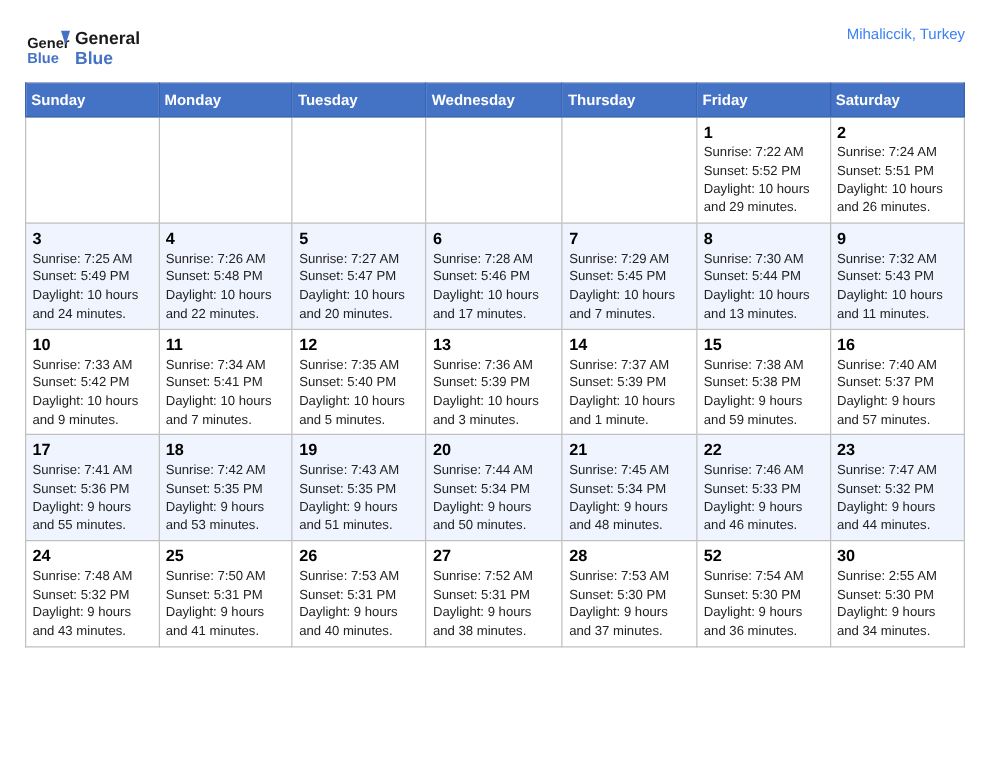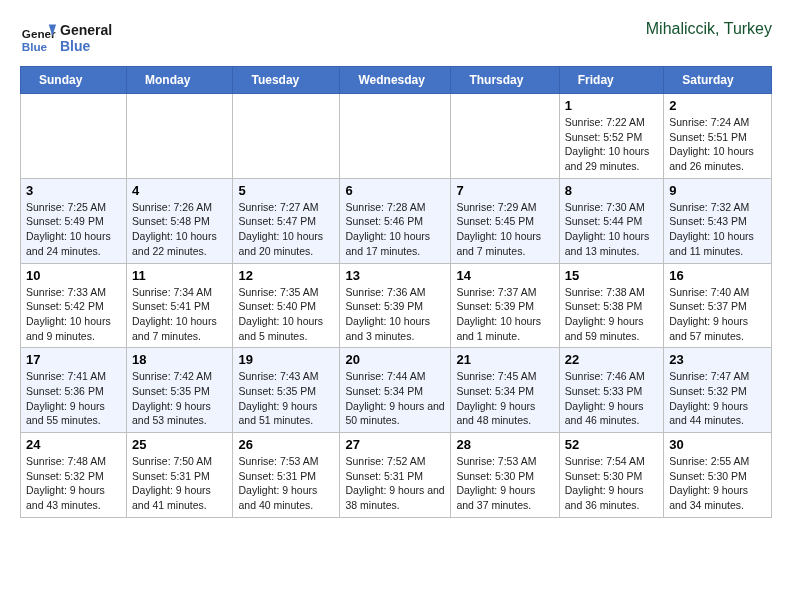--- a/index.html
+++ b/index.html
@@ -27,34 +27,34 @@
     }
     .title-block {
       text-align: right;
     }
     .month-title {
       font-size: 32px;
       font-weight: bold;
       color: #1a1a1a;
     }
     .location {
-      font-size: 16px;
-      color: #14532d;
+      font-size: 12px;
+      color: #3b82f6;
     }
     table {
       width: 100%;
       border-collapse: collapse;
       font-size: 11px;
     }
     thead tr {
       background-color: #4472c4;
       color: white;
     }
     thead th {
-      padding: 6px 18px;
+      padding: 6px 4px;
       text-align: left;
       font-size: 12px;
       font-weight: bold;
       border: 1px solid #3a62b0;
     }
     tbody tr {
       vertical-align: top;
     }
     tbody td {
       border: 1px solid #c0c0c0;

